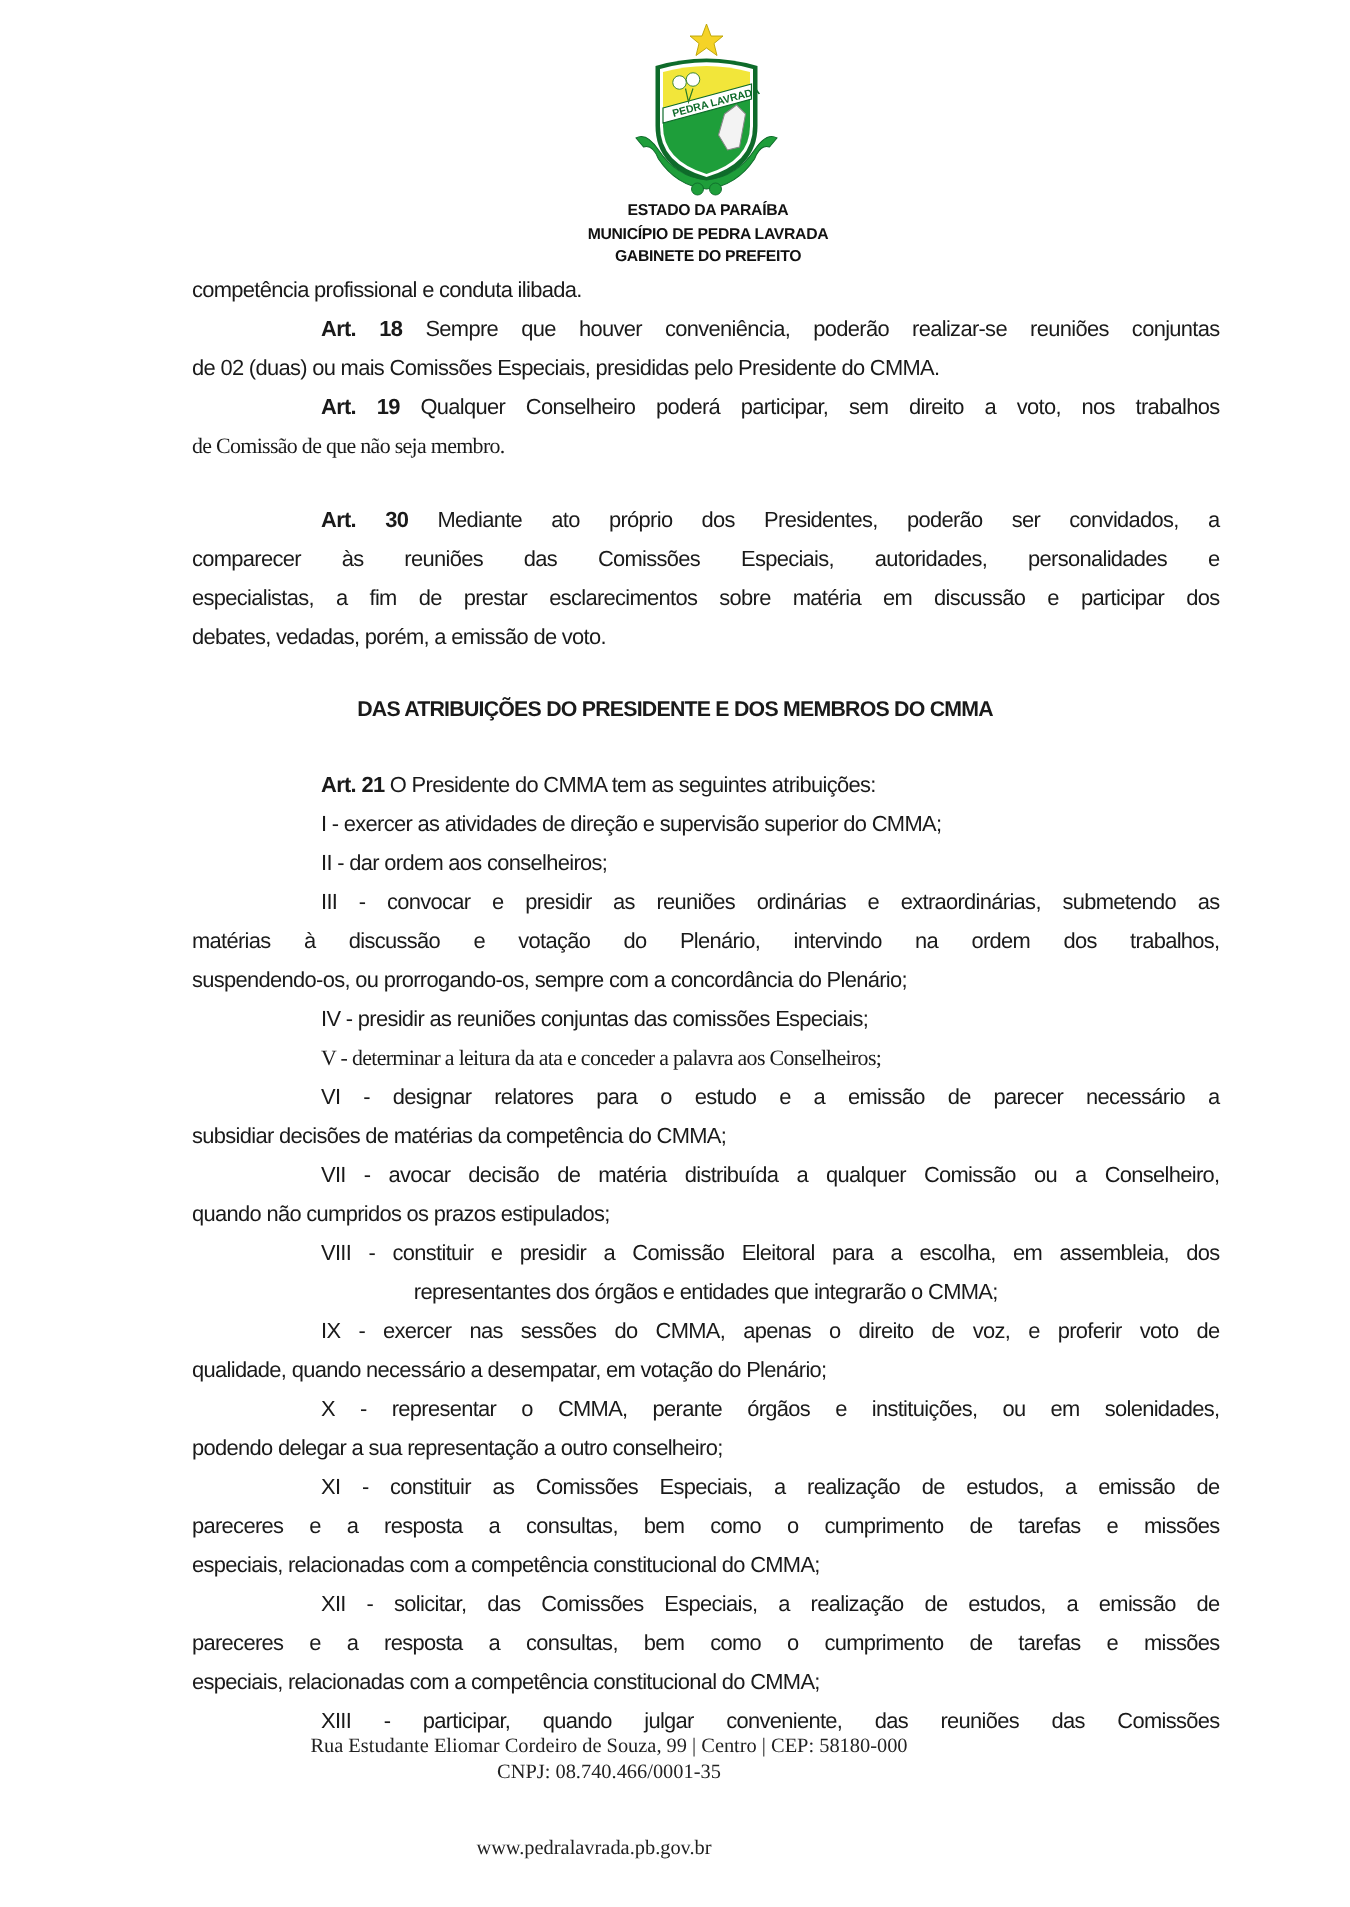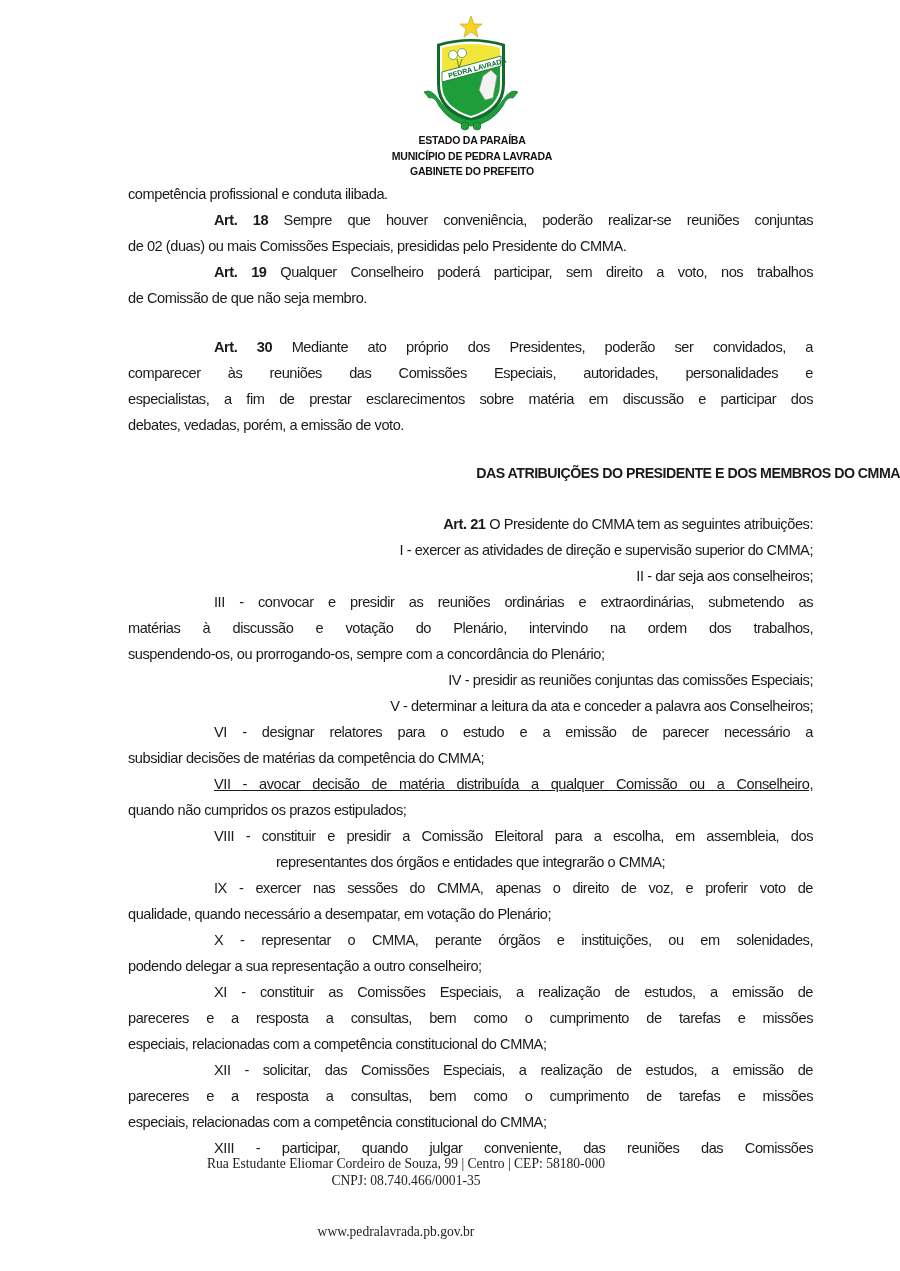--- a/index.html
+++ b/index.html
@@ -9,21 +9,21 @@
   .logo { position: absolute; left: 421px; top: 14px; width: 100px; height: 120px; }
 
   .hdr { position: absolute; left: 0; width: 900px; text-align: center; font-family: "Liberation Sans", sans-serif; font-weight: bold; font-size: 10.5px; letter-spacing: -0.2px; color: #111; }
   .hdr1 { top: 134px; left: 22px; }
   .hdr2 { top: 150px; left: 22px; }
   .hdr3 { top: 165px; left: 22px; }
 
   .body { position: absolute; left: 128px; width: 685px; font-family: "Liberation Sans", sans-serif; font-size: 14.6px; letter-spacing: -0.45px; color: #1a1a1a; }
   .ln { position: absolute; left: 0; width: 685px; white-space: nowrap; line-height: 18px; }
   .ln.j { text-align: justify; text-align-last: justify; }
-  .ln.ind { left: 86px; width: 599px; text-align: right; }
+  .ln.ind { left: 86px; width: 599px; }
   .b { font-weight: bold; }
   .ctr { position: absolute; left: 0; width: 900px; text-align: center; font-family: "Liberation Sans", sans-serif; font-weight: bold; font-size: 14.2px; letter-spacing: -0.5px; color: #1a1a1a; }
 
   .foot { position: absolute; left: 0; width: 812px; text-align: center; font-family: "Liberation Serif", serif; font-size: 13.6px; color: #222; line-height: 17px; }
 </style>
 </head>
 <body>
 
 <div class="page">
 
@@ -48,55 +48,55 @@
   <div class="hdr hdr2">MUNICÍPIO DE PEDRA LAVRADA</div>
   <div class="hdr hdr3">GABINETE DO PREFEITO</div>
 
   <div class="body" style="top:0;">
     <div class="ln" style="top:185px;">competência profissional e conduta ilibada.</div>
 
     <div class="ln ind j" style="top:211px;"><span class="b">Art. 18</span><span> Sempre que houver conveniência, poderão realizar-se reuniões conjuntas</span></div>
     <div class="ln" style="top:237px;">de 02 (duas) ou mais Comissões Especiais, presididas pelo Presidente do CMMA.</div>
 
     <div class="ln ind j" style="top:263px;"><span class="b">Art. 19</span><span> Qualquer Conselheiro poderá participar, sem direito a voto, nos trabalhos</span></div>
-    <div class="ln" style="top:289px;">de Comissão de que não seja membro.</div>
+    <div class="ln" style="top:289px;font-family:Liberation Serif, serif;">de Comissão de que não seja membro.</div>
 
     <div class="ln ind j" style="top:338px;"><span class="b">Art. 30</span><span> Mediante ato próprio dos Presidentes, poderão ser convidados, a</span></div>
     <div class="ln j" style="top:364px;">comparecer às reuniões das Comissões Especiais, autoridades, personalidades e</div>
     <div class="ln j" style="top:390px;">especialistas, a fim de prestar esclarecimentos sobre matéria em discussão e participar dos</div>
     <div class="ln" style="top:416px;">debates, vedadas, porém, a emissão de voto.</div>
 
     <div class="ln ind" style="top:515px;"><span class="b">Art. 21</span><span> O Presidente do CMMA tem as seguintes atribuições:</span></div>
 
     <div id="items">
         <div class="ln ind" style="top: 541px;">I - exercer as atividades de direção e supervisão superior do CMMA;</div>
-        <div class="ln ind" style="top: 567px;">II - dar seja aos conselheiros;</div>
+        <div class="ln ind" style="top: 567px;">II - dar ordem aos conselheiros;</div>
         <div class="ln ind j" style="top: 593px;">III - convocar e presidir as reuniões ordinárias e extraordinárias, submetendo as</div>
         <div class="ln j" style="top: 619px;">matérias à discussão e votação do Plenário, intervindo na ordem dos trabalhos,</div>
         <div class="ln" style="top: 645px;">suspendendo-os, ou prorrogando-os, sempre com a concordância do Plenário;</div>
         <div class="ln ind" style="top: 671px;">IV - presidir as reuniões conjuntas das comissões Especiais;</div>
-        <div class="ln ind" style="top: 697px;">V - determinar a leitura da ata e conceder a palavra aos Conselheiros;</div>
+        <div class="ln ind" style="top: 697px; font-family: Liberation Serif, serif;">V - determinar a leitura da ata e conceder a palavra aos Conselheiros;</div>
         <div class="ln ind j" style="top: 723px;">VI - designar relatores para o estudo e a emissão de parecer necessário a</div>
         <div class="ln" style="top: 749px;">subsidiar decisões de matérias da competência do CMMA;</div>
-        <div class="ln ind j" style="top: 775px; text-decoration: underline;">VII - avocar decisão de matéria distribuída a qualquer Comissão ou a Conselheiro,</div>
+        <div class="ln ind j" style="top: 775px;">VII - avocar decisão de matéria distribuída a qualquer Comissão ou a Conselheiro,</div>
         <div class="ln" style="top: 801px;">quando não cumpridos os prazos estipulados;</div>
         <div class="ln ind j" style="top: 827px;">VIII - constituir e presidir a Comissão Eleitoral para a escolha, em assembleia, dos</div>
         <div class="ln" style="top: 853px; text-align: center;">representantes dos órgãos e entidades que integrarão o CMMA;</div>
         <div class="ln ind j" style="top: 879px;">IX - exercer nas sessões do CMMA, apenas o direito de voz, e proferir voto de</div>
         <div class="ln" style="top: 905px;">qualidade, quando necessário a desempatar, em votação do Plenário;</div>
         <div class="ln ind j" style="top: 931px;">X - representar o CMMA, perante órgãos e instituições, ou em solenidades,</div>
         <div class="ln" style="top: 957px;">podendo delegar a sua representação a outro conselheiro;</div>
         <div class="ln ind j" style="top: 983px;">XI - constituir as Comissões Especiais, a realização de estudos, a emissão de</div>
         <div class="ln j" style="top: 1009px;">pareceres e a resposta a consultas, bem como o cumprimento de tarefas e missões</div>
         <div class="ln" style="top: 1035px;">especiais, relacionadas com a competência constitucional do CMMA;</div>
         <div class="ln ind j" style="top: 1061px;">XII - solicitar, das Comissões Especiais, a realização de estudos, a emissão de</div>
         <div class="ln j" style="top: 1087px;">pareceres e a resposta a consultas, bem como o cumprimento de tarefas e missões</div>
         <div class="ln" style="top: 1113px;">especiais, relacionadas com a competência constitucional do CMMA;</div>
         <div class="ln ind j" style="top: 1139px;">XIII - participar, quando julgar conveniente, das reuniões das Comissões</div>
       </div>
   </div>
 
-  <div class="ctr" style="top:465px;text-align:right;">DAS ATRIBUIÇÕES DO PRESIDENTE E DOS MEMBROS DO CMMA</div>
+  <div class="ctr" style="top:465px;">DAS ATRIBUIÇÕES DO PRESIDENTE E DOS MEMBROS DO CMMA</div>
 
   <div class="foot" style="top:1155px;">Rua Estudante Eliomar Cordeiro de Souza, 99 | Centro | CEP: 58180-000</div>
   <div class="foot" style="top:1172px;">CNPJ: 08.740.466/0001-35</div>
   <div class="foot" style="top:1223px; left:-10px;">www.pedralavrada.pb.gov.br</div>
 </div>
 
 </body></html>

